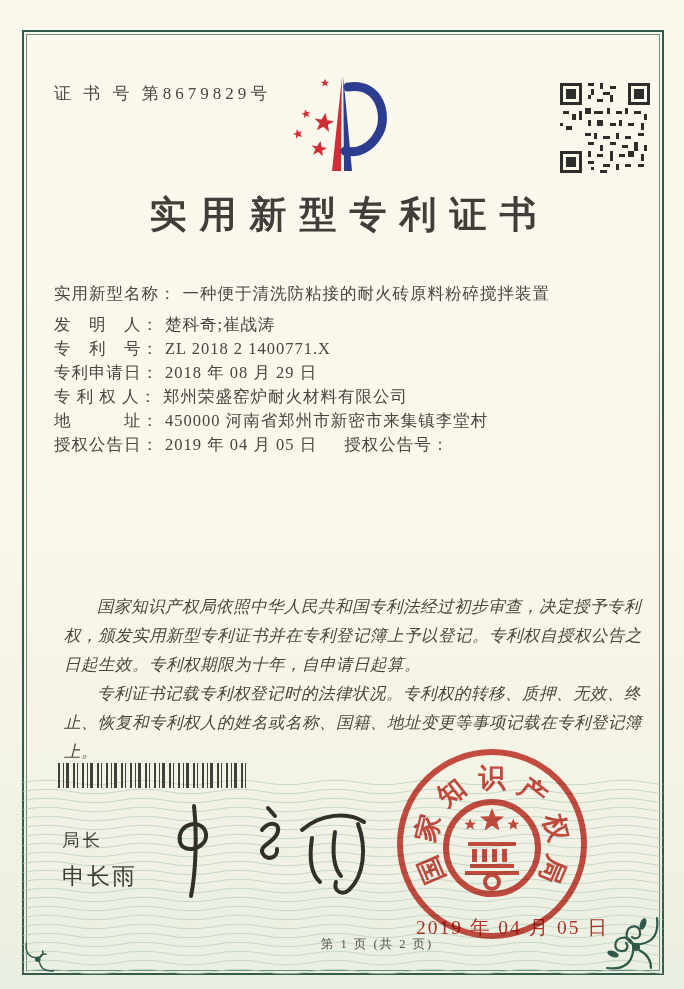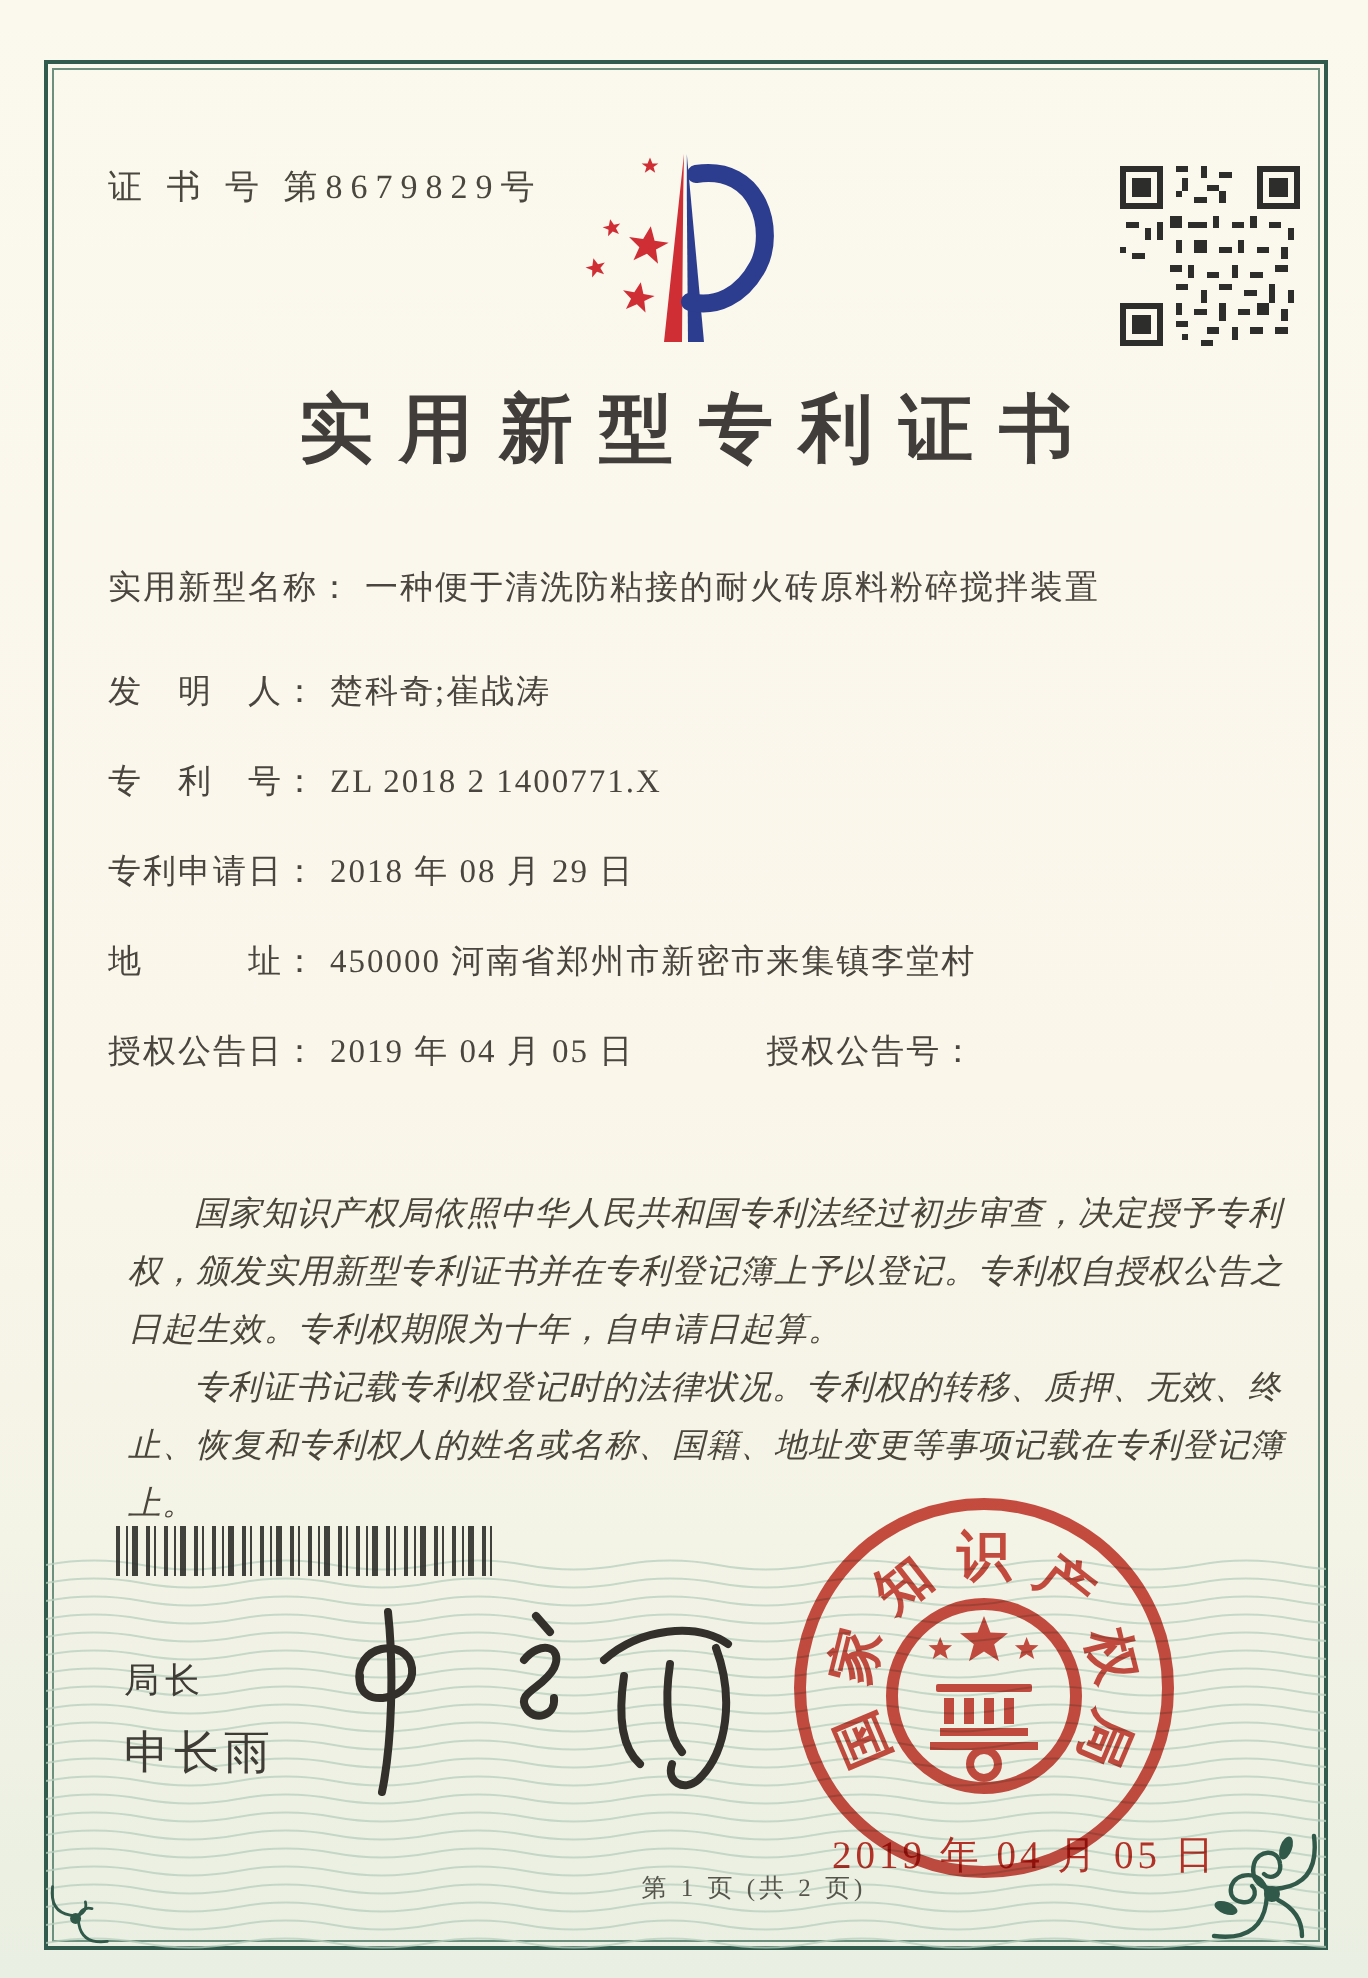--- a/index.html
+++ b/index.html
@@ -27,28 +27,28 @@
   }
   .logo{position:absolute;left:252px;top:40px;}
   .qr{position:absolute;left:538px;top:53px;width:90px;height:90px;}
   .title{
     position:absolute;left:0;top:160px;width:100%;
     text-align:center;font-size:37px;font-weight:700;
     letter-spacing:13px;color:#403d3a;text-indent:13px;
   }
   .fields{
     position:absolute;left:32px;top:252px;width:584px;
-    display:flex;flex-direction:column;row-gap:21px;
+    display:flex;flex-direction:column;
     font-size:16.5px;line-height:24px;color:#4a463f;
   }
   .frow{display:flex;}
   .frow.gap-lg{margin-top:7px;}
   .flabel{white-space:pre;letter-spacing:1px;}
   .fvalue{margin-left:6px;letter-spacing:1px;white-space:pre;}
-  .grant-extra{margin-left:66px;display:flex;flex-direction:column;}
+  .grant-extra{margin-left:27px;display:flex;flex-direction:column;}
   .paras{
     position:absolute;left:30px;top:562px;width:584px;
     font-size:16.5px;line-height:29px;color:#4b463c;
     font-style:italic;letter-spacing:0.5px;margin-left:12px;
   }
   .paras p{margin:0;text-indent:2em;}
   .barcode{
     position:absolute;left:36px;top:733px;width:192px;height:25px;
     background:repeating-linear-gradient(90deg,
       #22221f 0 2px,transparent 2px 5px,
@@ -130,20 +130,24 @@
         <span class="flabel">发　明　人：</span>
         <span class="fvalue">楚科奇;崔战涛</span>
       </div>
       <div class="frow">
         <span class="flabel">专　利　号：</span>
         <span class="fvalue">ZL 2018 2 1400771.X</span>
       </div>
       <div class="frow">
         <span class="flabel">专利申请日：</span>
         <span class="fvalue">2018 年 08 月 29 日</span>
+      </div>
+      <div class="frow">
+        <span class="flabel">专 利 权 人：</span>
+        <span class="fvalue">郑州荣盛窑炉耐火材料有限公司</span>
       </div>
       <div class="frow">
         <span class="flabel">地　　　址：</span>
         <span class="fvalue">450000 河南省郑州市新密市来集镇李堂村</span>
       </div>
       <div class="frow">
         <span class="flabel">授权公告日：</span>
         <span class="fvalue">2019 年 04 月 05 日</span>
         <span class="grant-extra">
           <span class="flabel">授权公告号：</span>

